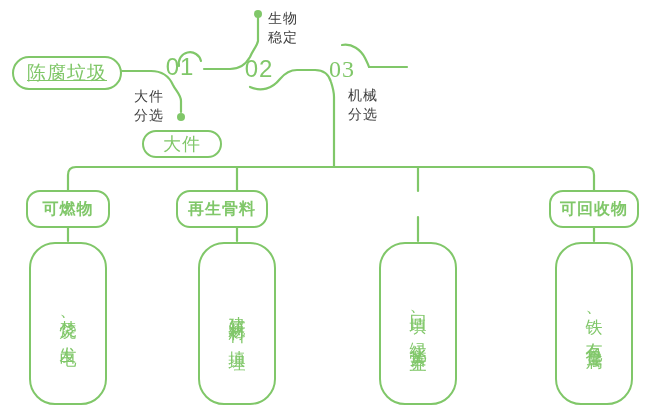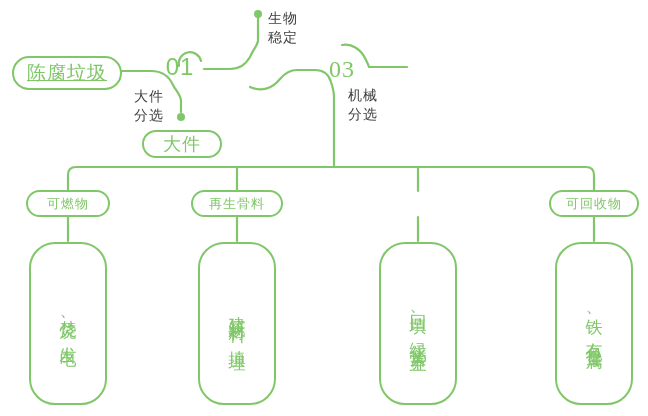--- a/index.html
+++ b/index.html
@@ -16,21 +16,21 @@
   .pill{
     border:2px solid var(--green);
     color:var(--green);
     display:flex;align-items:center;justify-content:center;
     background:#fff;
     letter-spacing:1px;
     white-space:nowrap;
   }
   .pill.source{left:12px;top:56px;width:110px;height:34px;border-radius:17px;font-size:19px;text-decoration:underline;}
   .pill.large-item{left:142px;top:130px;width:80px;height:28px;border-radius:14px;font-size:18px;}
-  .pill.cat{top:190px;height:27px;border-radius:14px;font-size:13px;}
+  .pill.cat{top:190px;height:38px;border-radius:14px;font-size:16px;font-weight:bold;}
   .num{
     color:var(--green);
     font-size:24px;letter-spacing:1px;
     text-align:center;width:46px;line-height:24px;
   }
   .lbl{
     color:var(--dark);
     font-size:14px;line-height:18.5px;
     white-space:pre-line;letter-spacing:1px;
   }
@@ -82,37 +82,38 @@
       <circle cx="181" cy="117" r="4"></circle>
       <circle cx="258" cy="14" r="4"></circle>
     </g>
   </svg>
 
   <div class="abs pill source">
     <span>陈腐垃圾</span>
   </div>
 
   <div class="abs num" style="left:157px;top:55px;">01</div>
+  <div class="abs num" style="left:236px;top:57px;">02</div>
   <div class="abs num" style="left:319px;top:57px;font-family:Liberation Serif, serif;">03</div>
 
   <div class="abs lbl" style="left:134px;top:87px;">大件
 分选</div>
   <div class="abs lbl" style="left:268px;top:9px;">生物
 稳定</div>
   <div class="abs lbl" style="left:348px;top:86px;">机械
 分选</div>
 
   <div class="abs pill large-item">
     <span>大件</span>
   </div>
 
   <div class="abs pill cat" style="left:26px;width:84px;">
     <span>可燃物</span>
   </div>
-  <div class="abs pill cat" style="left:191px;width:92px;">
+  <div class="abs pill cat" style="left:176px;width:92px;">
     <span>再生骨料</span>
   </div>
   <div class="abs pill cat" style="left:549px;width:90px;">
     <span>可回收物</span>
   </div>
 
   <div class="abs resbox" style="left:29px;">
     <span class="vtext">焚烧、发电</span>
   </div>
   <div class="abs resbox" style="left:198px;">

